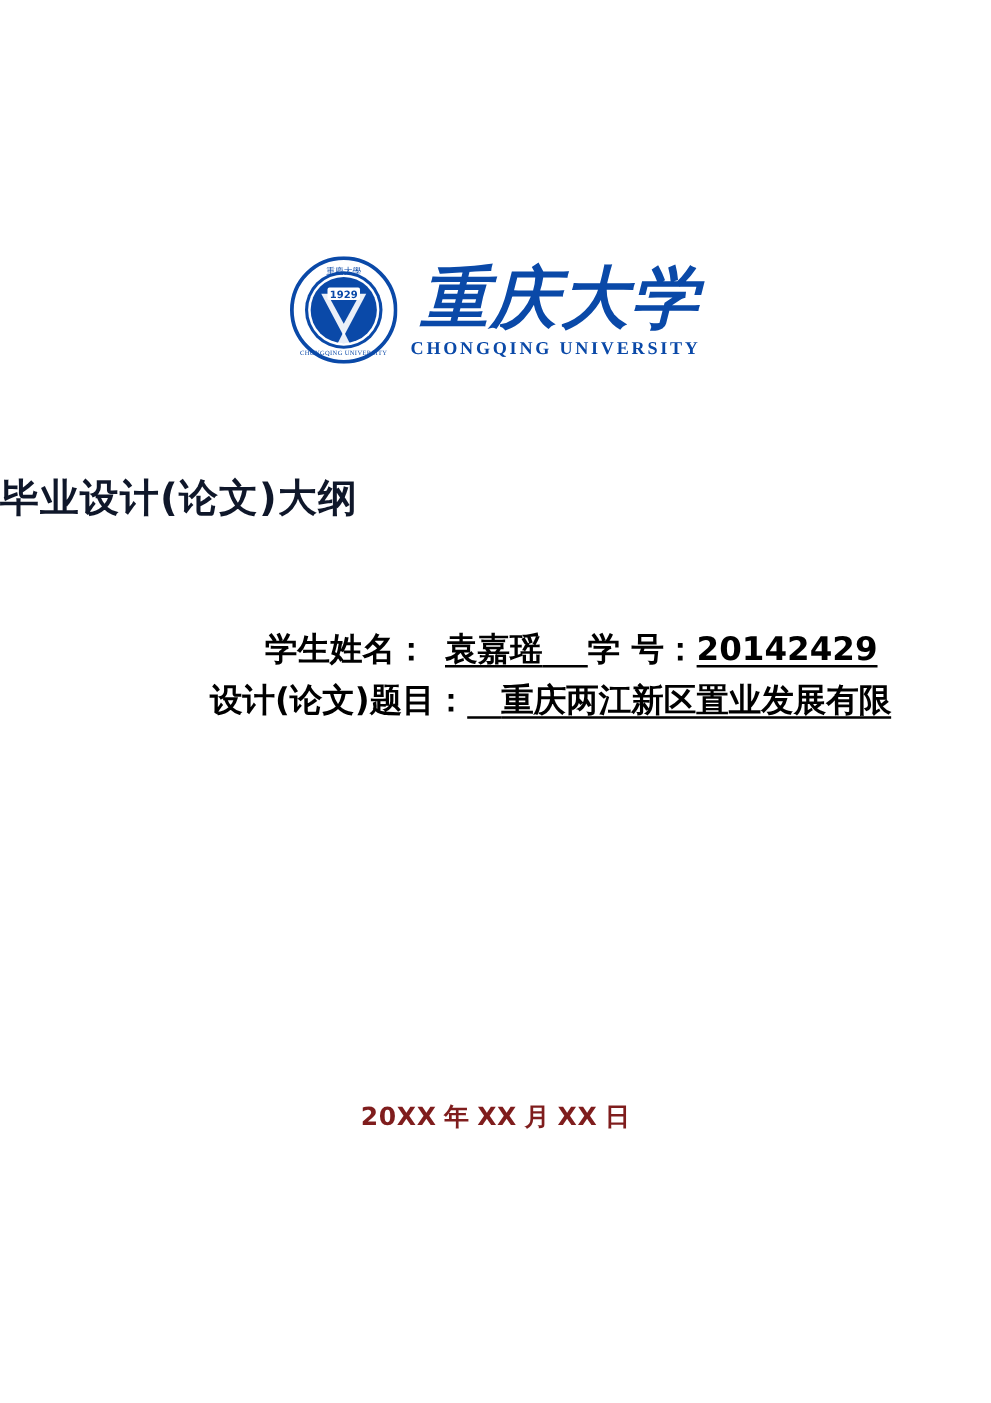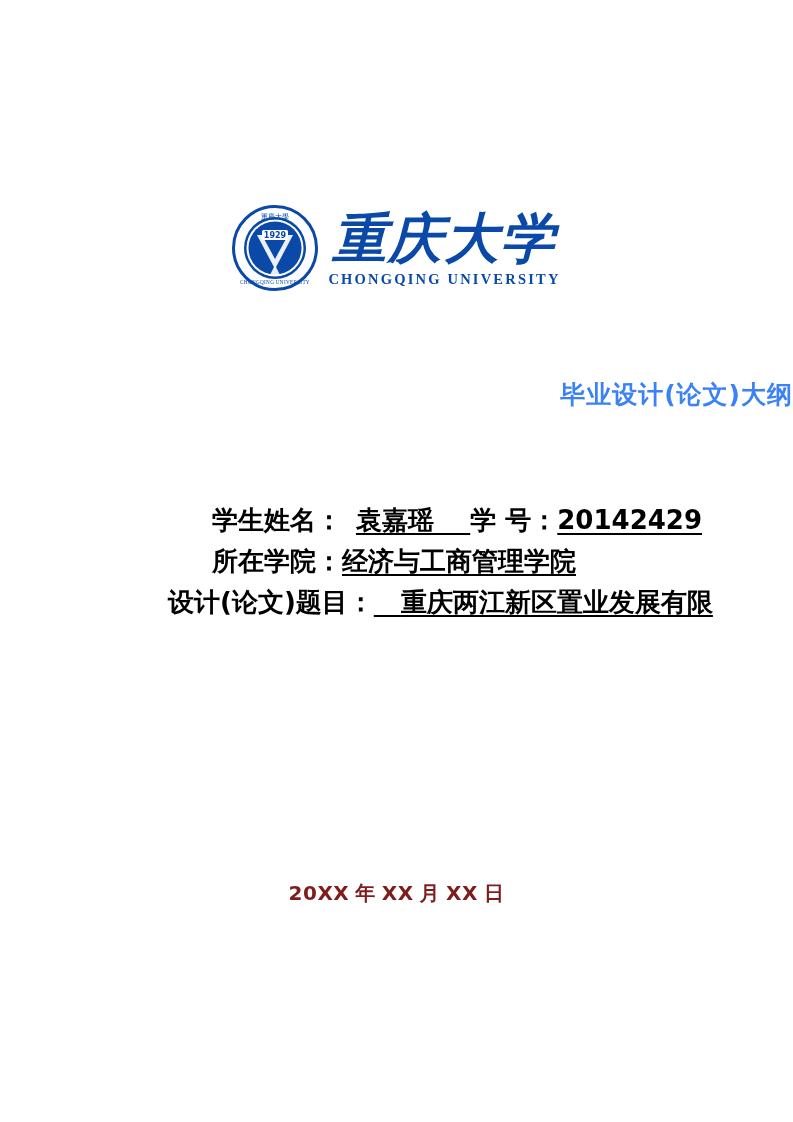--- a/index.html
+++ b/index.html
@@ -37,21 +37,21 @@
   .crest {
     width: 86px;
     height: 86px;
     position: relative;
     flex: 0 0 auto;
   }
   .crest svg { display: block; }
   .wordmark {
     display: flex;
     flex-direction: column;
-    align-items: center;
+    align-items: flex-end;
     justify-content: center;
     margin-top: 2px;
   }
   .wordmark-cn {
     font-family: "DejaVu Serif", serif;
     font-weight: bold;
     font-size: 54px;
     line-height: 1;
     color: #0a49a8;
     letter-spacing: 2px;
@@ -67,26 +67,26 @@
     color: #0a49a8;
     white-space: nowrap;
   }
 
   
   .doc-title {
     position: absolute;
     left: 0;
     right: 0;
     top: 378px;
-    text-align: right;
+    text-align: left;
     font-family: "DejaVu Sans", sans-serif;
     font-weight: bold;
-    font-size: 25px;
+    font-size: 31px;
     letter-spacing: 1px;
-    color: #3b82f6;
+    color: #0f172a;
   }
 
   
   .fields {
     position: absolute;
     left: 108px;
     right: 80px;
     top: 500px;
     font-family: "DejaVu Sans", sans-serif;
     font-weight: bold;
@@ -158,23 +158,20 @@
   </div>
 
   <div class="doc-title">毕业设计(论文)大纲</div>
 
   <div class="fields">
 
     <div class="field-row indent-1">
       <span>学生姓名：</span><span class="gap-sp"></span><span class="u">袁嘉瑶</span><span class="u">&nbsp;&nbsp;&nbsp;&nbsp;</span><span>学 号：</span><span class="u">20142429</span>
     </div>
 
-    <div class="field-row indent-1">
-      <span>所在学院：</span><span class="u">经济与工商管理学院</span>
-    </div>
 
 
     <div class="row-title-wrap indent-2">
       <span>设计(论文)题目：</span><span class="u">&nbsp;&nbsp;&nbsp;</span><span class="u">重庆两江新区置业发展有限</span>
     </div>
 
 
 
   </div>
 

